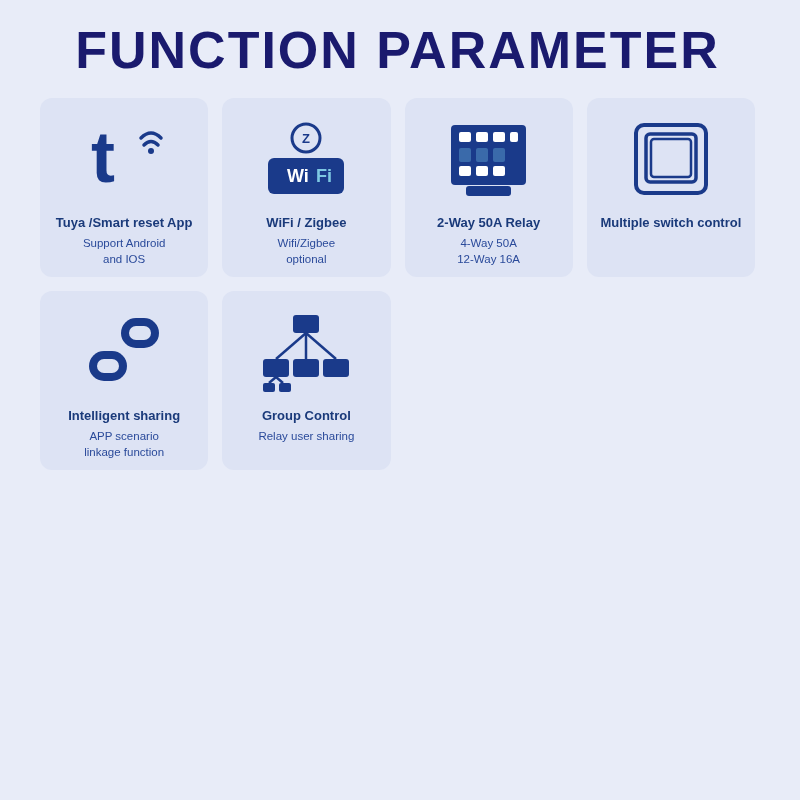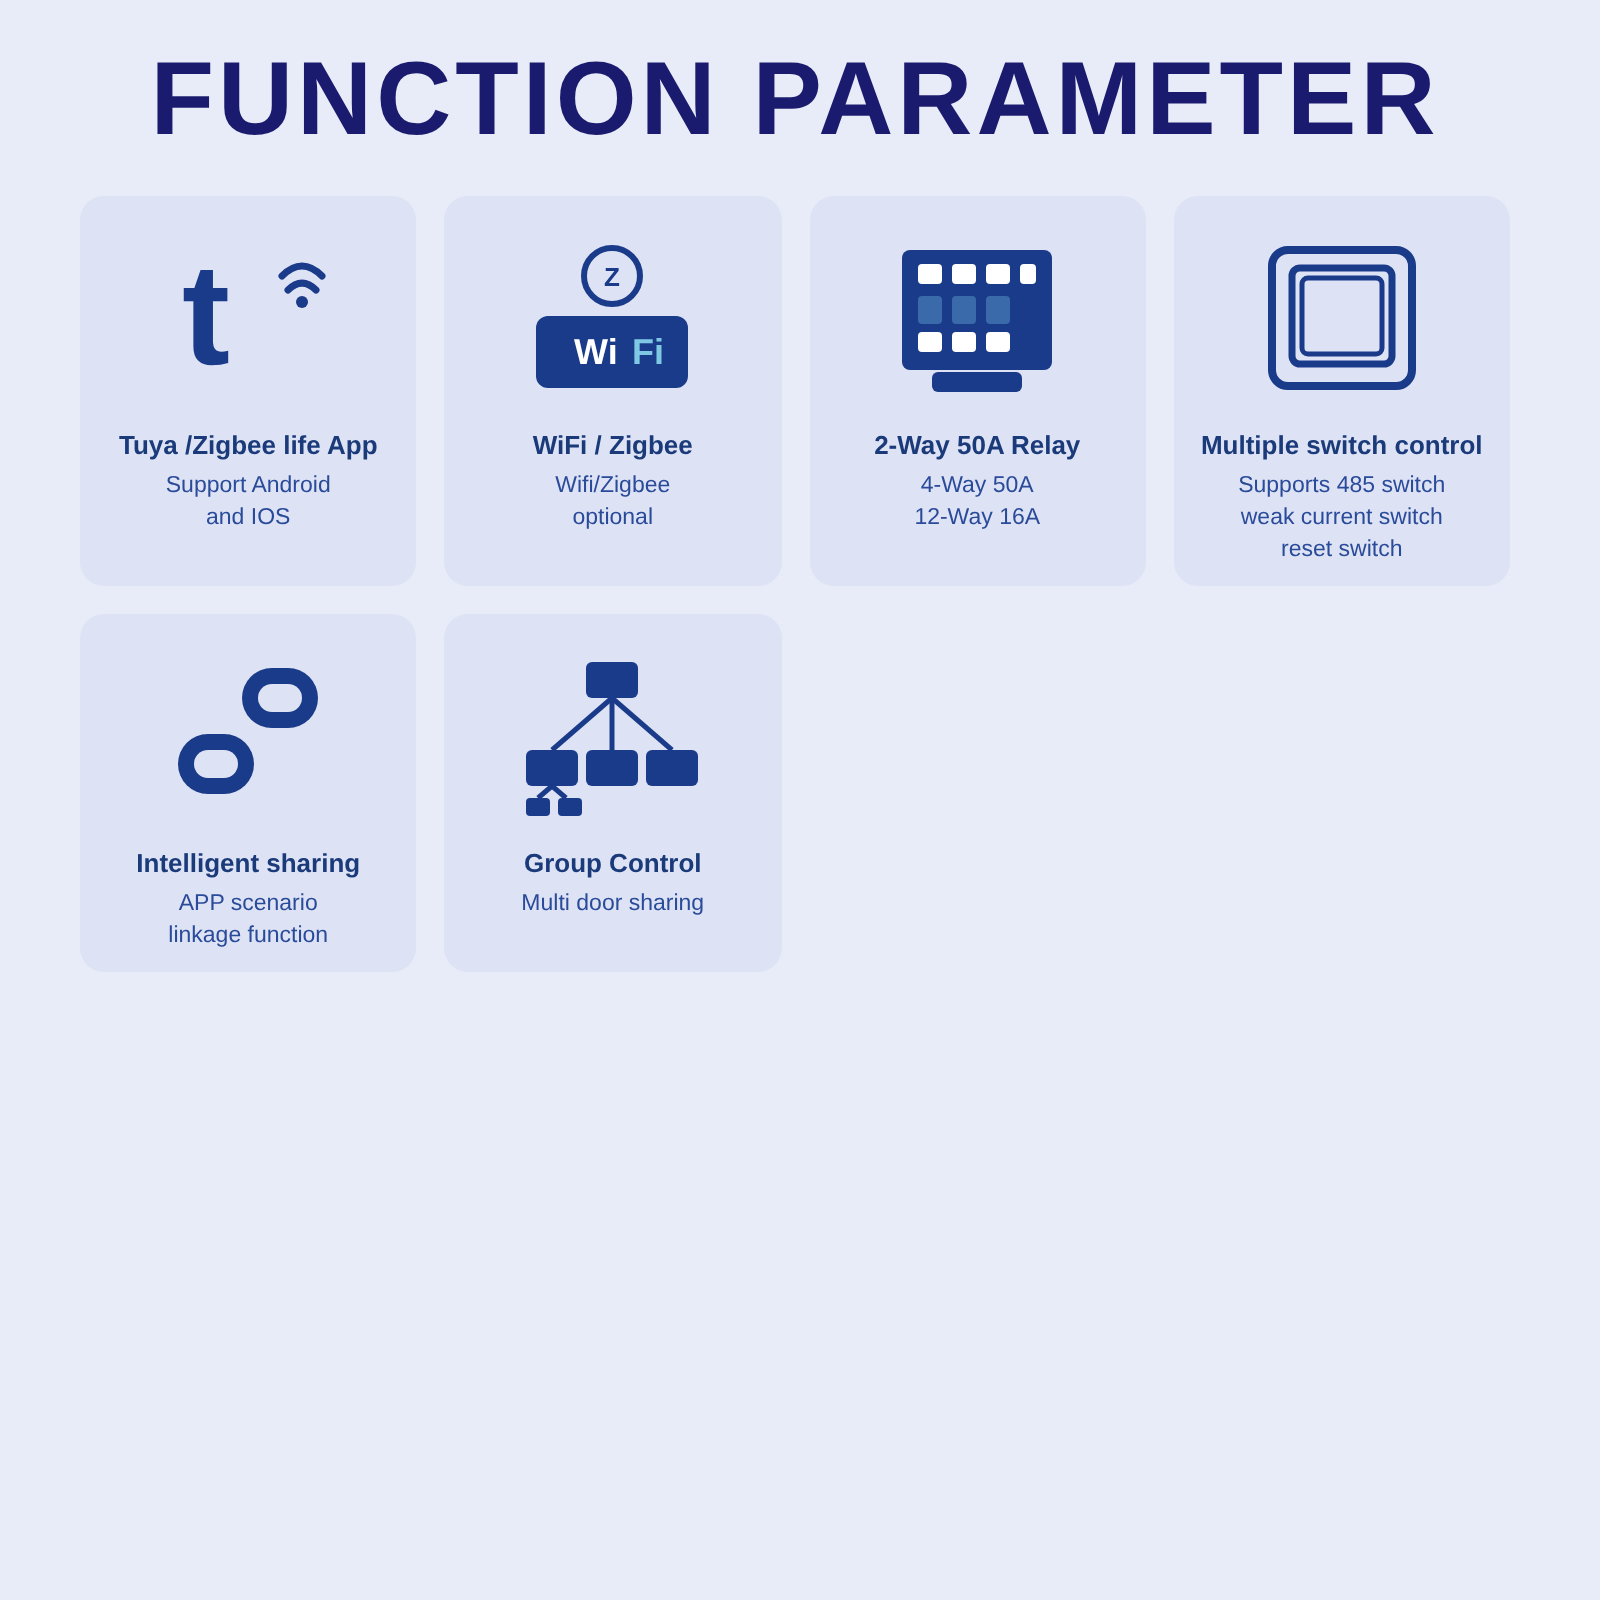--- a/index.html
+++ b/index.html
@@ -77,21 +77,21 @@
       <div class="icon-box">
         <svg width="90" height="80" viewBox="0 0 90 80">
 
           <text x="12" y="62" font-size="72" font-weight="bold" fill="#1a3a8a" font-family="Arial">t</text>
 
           <path d="M62 18 Q72 8 82 18" stroke="#1a3a8a" stroke-width="3.5" fill="none" stroke-linecap="round"></path>
           <path d="M65 25 Q72 18 79 25" stroke="#1a3a8a" stroke-width="3.5" fill="none" stroke-linecap="round"></path>
           <circle cx="72" cy="31" r="3" fill="#1a3a8a"></circle>
         </svg>
       </div>
-      <div class="card-title">Tuya /Zigbee life App</div>
+      <div class="card-title">Tuya /Smart reset App</div>
       <div class="card-subtitle">Support Android<br>and IOS</div>
     </div>
 
     <div class="card">
       <div class="icon-box">
         <svg width="100" height="80" viewBox="0 0 100 80">
 
           <circle cx="50" cy="18" r="14" fill="none" stroke="#1a3a8a" stroke-width="3"></circle>
           <text x="50" y="23" text-anchor="middle" font-size="13" font-weight="900" fill="#1a3a8a" font-family="Arial">Z</text>
 
@@ -134,21 +134,20 @@
       <div class="icon-box">
         <svg width="90" height="80" viewBox="0 0 90 80">
 
           <rect x="10" y="5" width="70" height="68" rx="8" ry="8" fill="none" stroke="#1a3a8a" stroke-width="4"></rect>
           <rect x="20" y="14" width="50" height="48" rx="4" ry="4" fill="none" stroke="#1a3a8a" stroke-width="3.5"></rect>
 
           <rect x="25" y="19" width="40" height="38" rx="3" fill="none" stroke="#1a3a8a" stroke-width="2.5"></rect>
         </svg>
       </div>
       <div class="card-title">Multiple switch control</div>
-      <div class="card-subtitle">Supports 485 switch<br>weak current switch<br>reset switch</div>
     </div>
 
 
     <div class="card">
       <div class="icon-box">
         <svg width="90" height="80" viewBox="0 0 90 80">
 
           <rect x="42" y="5" width="38" height="30" rx="15" fill="#1a3a8a"></rect>
           <rect x="50" y="13" width="22" height="14" rx="7" fill="#dde3f4"></rect>
 
@@ -174,17 +173,17 @@
           <rect x="32" y="46" width="26" height="18" rx="3" fill="#1a3a8a"></rect>
           <rect x="62" y="46" width="26" height="18" rx="3" fill="#1a3a8a"></rect>
 
           <line x1="15" y1="64" x2="8" y2="70" stroke="#1a3a8a" stroke-width="2.5"></line>
           <line x1="15" y1="64" x2="22" y2="70" stroke="#1a3a8a" stroke-width="2.5"></line>
           <rect x="2" y="70" width="12" height="9" rx="2" fill="#1a3a8a"></rect>
           <rect x="18" y="70" width="12" height="9" rx="2" fill="#1a3a8a"></rect>
         </svg>
       </div>
       <div class="card-title">Group Control</div>
-      <div class="card-subtitle">Multi door sharing</div>
+      <div class="card-subtitle">Relay user sharing</div>
     </div>
 
   </div>
 </div>
 
 </body></html>

